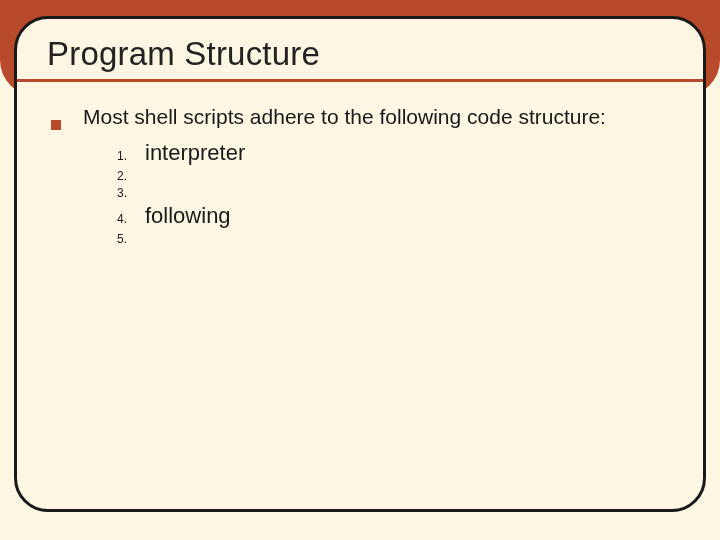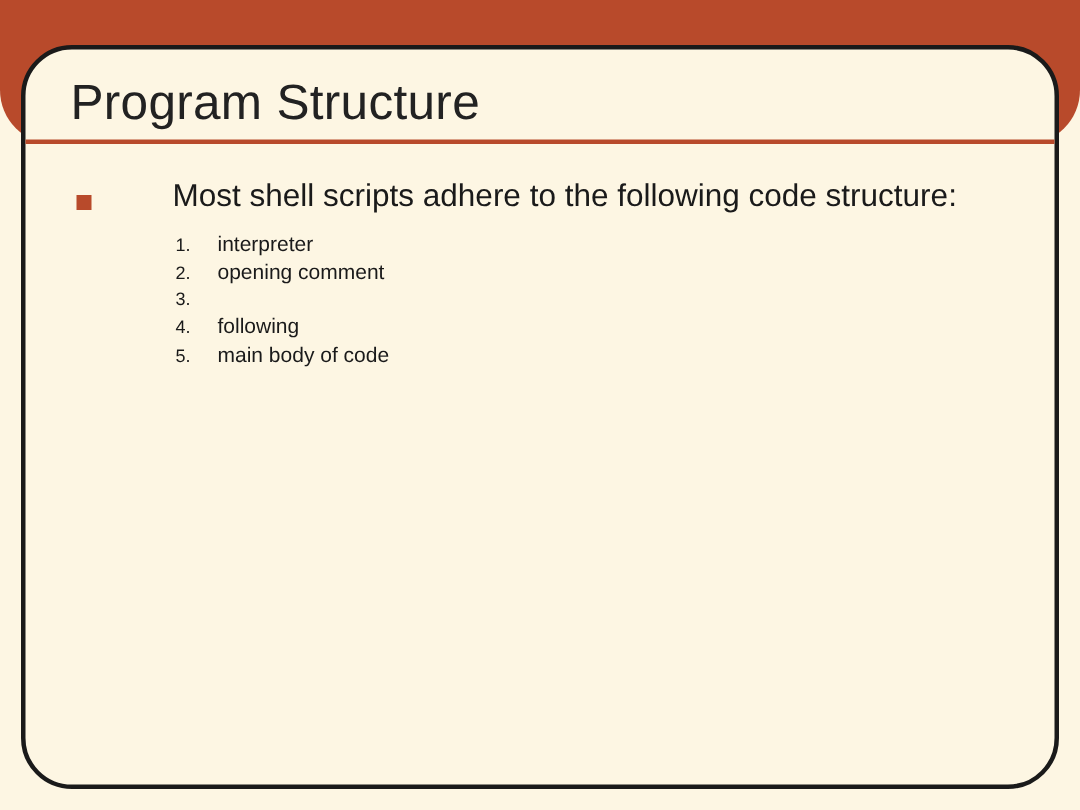--- a/index.html
+++ b/index.html
@@ -13,21 +13,21 @@
     position: absolute;
     top: 0; left: 0;
     width: 100%;
     height: 96px;
     background: #b84a2b;
     border-radius: 0 0 36px 36px;
     z-index: 1;
   }
   .content-box {
     position: absolute;
-    top: 30px;
+    top: 16px;
     left: 14px;
     width: 692px;
     height: 496px;
     background: #fdf6e3;
     border: 3px solid #1a1a1a;
     border-radius: 34px;
     z-index: 2;
     padding: 16px 22px 22px 30px;
   }
   .slide-title {
@@ -42,23 +42,22 @@
     background: #b84a2b;
     margin: 4px -22px 22px -30px;
     width: calc(100% + 52px);
   }
   ul.bullets {
     list-style: none;
     padding-left: 4px;
   }
   ul.bullets > li {
     display: flex;
-    align-items: center;
+    align-items: flex-end;
     margin-bottom: 6px;
-    gap: 32px;
   }
   .bullet-icon {
     width: 10px;
     height: 10px;
     background: #b84a2b;
     flex: 0 0 10px;
     margin-top: 7px;
     margin-right: 22px;
   }
   .bullet-text {
@@ -75,21 +74,21 @@
     align-items: baseline;
     margin-bottom: 3px;
   }
   .num {
     font-size: 12px;
     color: #1a1a1a;
     width: 28px;
     flex: 0 0 28px;
   }
   .num-text {
-    font-size: 14px;
+    font-size: 22px;
     color: #1a1a1a;
   }
 </style>
 </head>
 <body>
 
 <div class="title-band"></div>
 
 <div class="content-box">
   <h1 class="slide-title">Program Structure</h1>
@@ -102,28 +101,26 @@
     </li>
   </ul>
 
   <ol class="numbers">
     <li>
       <span class="num">1.</span>
       <span class="num-text">interpreter</span>
     </li>
     <li>
       <span class="num">2.</span>
-      <span class="num-text">opening comment</span>
     </li>
     <li>
       <span class="num">3.</span>
     </li>
     <li>
       <span class="num">4.</span>
       <span class="num-text">following</span>
     </li>
     <li>
       <span class="num">5.</span>
-      <span class="num-text">main body of code</span>
     </li>
   </ol>
 
 </div>
 
 </body></html>

